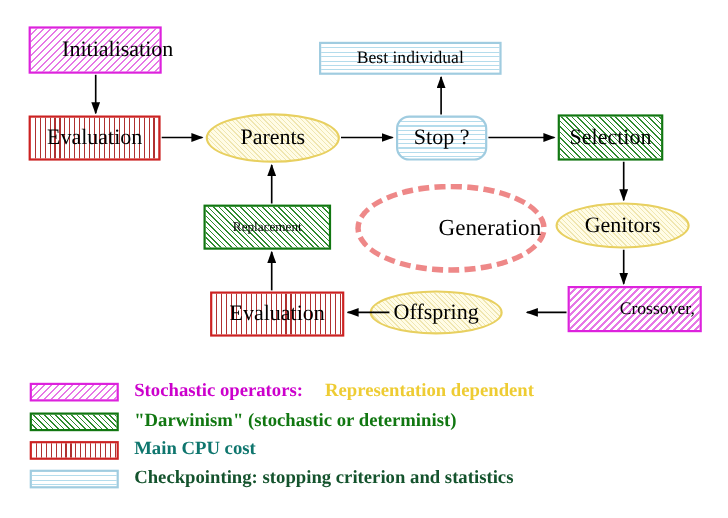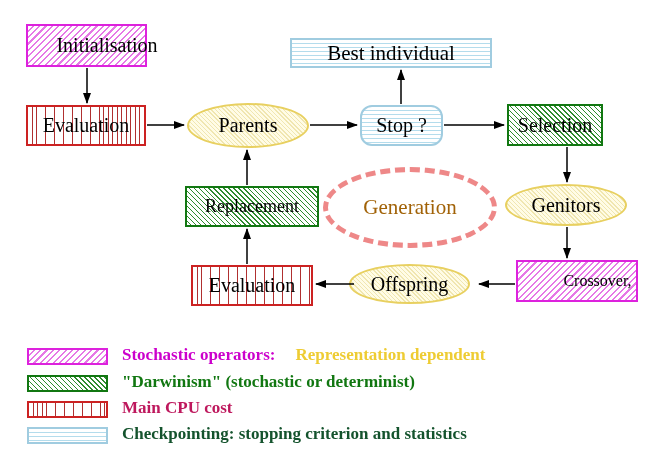--- a/index.html
+++ b/index.html
@@ -12,31 +12,31 @@
   .hatch-magenta{border:2px solid #dd22dd;background-color:#fff;
     background-image:repeating-linear-gradient(135deg,rgba(0,0,0,0) 0 3px,#e678e6 3px 4.5px);padding-left:41px;}
   .hatch-green{border:2px solid #117711;background-color:#fff;
     background-image:repeating-linear-gradient(45deg,rgba(0,0,0,0) 0 2.5px,#2e8b2e 2.5px 3.5px);}
   .lines-red{border:2px solid #cc2222;background-color:#fff;
     background-image:repeating-linear-gradient(90deg,rgba(0,0,0,0) 0 3.5px,#b03030 3.5px 4.5px);}
   .lines-cyan{border:2px solid #a0cce0;background-color:#fff;
     background-image:repeating-linear-gradient(180deg,rgba(0,0,0,0) 0 3px,#b4dcec 3px 4px);}
   .ellipse-yellow{border:2px solid #e8d060;border-radius:50%;background-color:#fffce6;
     background-image:repeating-linear-gradient(45deg,rgba(0,0,0,0) 0 2px,#f0e6b0 2px 3px);}
-  .generation{border:5px dashed #ee8888;border-radius:50%;color:#a16207;
-    background:transparent;font-size:21px;z-index:1;}
+  .generation{border:5px dashed #ee8888;border-radius:50%;color:#000000;
+    background:transparent;font-size:21px;z-index:1;justify-content:flex-end;}
   .two-line{flex-direction:row;font-size:16px;line-height:18px;}
   
   .legend-row{position:absolute;left:27px;display:flex;align-items:flex-end;z-index:2;}
   .swatch{display:inline-block;box-sizing:border-box;width:81px;height:17px;margin-right:14px;}
   .legend-text{font-weight:bold;font-size:17px;white-space:pre;}
   .c-magenta{color:#cc00cc;}
   .c-yellow{color:#eecc33;margin-left:20px;}
   .c-green{color:#117711;}
-  .c-red{color:#be185d;}
+  .c-red{color:#0f766e;}
   .c-cyan{color:#14532d;}
 </style>
 </head>
 <body>
 
 <div class="stage">
 
   <svg class="arrows" viewBox="0 0 662 471">
     <defs>
       <marker id="ah" markerWidth="11" markerHeight="8" refX="10" refY="4" orient="auto" markerUnits="userSpaceOnUse">
@@ -57,53 +57,53 @@
   </svg>
 
   <div class="node hatch-magenta" style="left:26px;top:24px;width:121px;height:43px">
     <span>Initialisation</span>
   </div>
 
   <div class="node lines-red" style="left:26px;top:105px;width:120px;height:41px">
     <span>Evaluation</span>
   </div>
 
-  <div class="node lines-cyan" style="left:290px;top:38px;width:202px;height:30px;font-size:21px">
+  <div class="node lines-cyan" style="left:290px;top:38px;width:166px;height:30px;font-size:16px">
     <span>Best individual</span>
   </div>
 
   <div class="node ellipse-yellow" style="left:187px;top:103px;width:122px;height:45px">
     <span>Parents</span>
   </div>
 
   <div class="node lines-cyan" style="left:360px;top:105px;width:83px;height:41px;border-radius:12px">
     <span>Stop ?</span>
   </div>
 
   <div class="node hatch-green" style="left:507px;top:104px;width:96px;height:42px">
     <span>Selection</span>
   </div>
 
-  <div class="node hatch-green" style="left:185px;top:186px;width:134px;height:41px;font-size:18px">
+  <div class="node hatch-green" style="left:185px;top:186px;width:116px;height:41px;font-size:12px">
     <span>Replacement</span>
   </div>
 
   <div class="node generation" style="left:323px;top:167px;width:174px;height:81px">
     <span>Generation</span>
   </div>
 
   <div class="node ellipse-yellow" style="left:505px;top:184px;width:122px;height:42px">
     <span>Genitors</span>
   </div>
 
   <div class="node lines-red" style="left:191px;top:265px;width:122px;height:41px">
     <span>Evaluation</span>
   </div>
 
-  <div class="node ellipse-yellow" style="left:349px;top:264px;width:121px;height:40px">
+  <div class="node ellipse-yellow" style="left:336px;top:264px;width:121px;height:40px">
     <span>Offspring</span>
   </div>
 
   <div class="node hatch-magenta two-line" style="left:516px;top:260px;width:122px;height:42px">
     <span>Crossover,</span>
   </div>
 
   <div class="legend-row" style="top:345px">
     <span class="swatch hatch-magenta"></span>
     <span class="legend-text c-magenta">Stochastic operators:</span>

